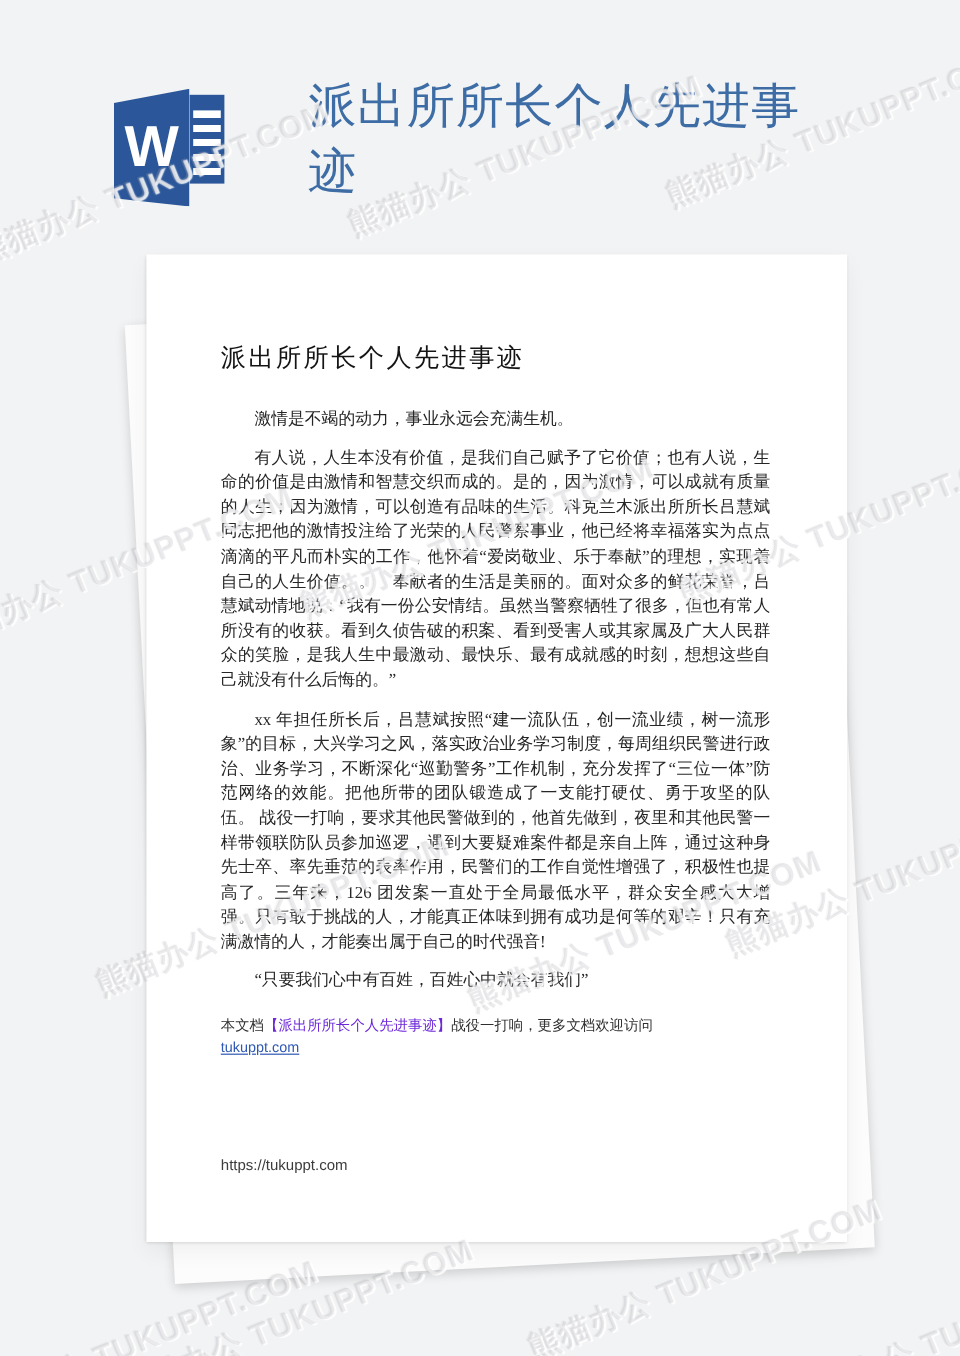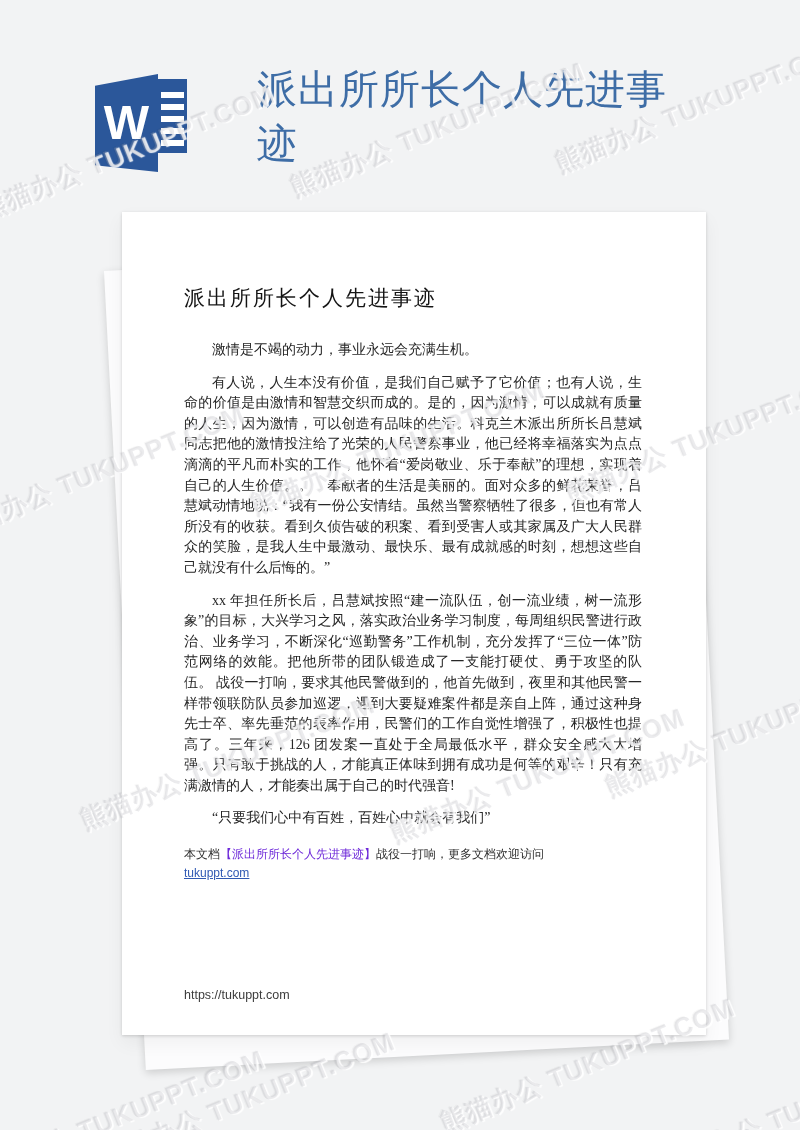--- a/index.html
+++ b/index.html
@@ -64,21 +64,21 @@
     font-size:12px;line-height:19px;color:#2f2f2f;
     font-family:"Liberation Serif","DejaVu Serif",serif;
   }
   .note .note-ref{color:#6d28d9;}
   .note-link{
     display:inline-block;color:#3059b3;text-decoration:underline;
     font-size:12px;line-height:19px;cursor:pointer;
     font-family:"Liberation Sans",sans-serif;
   }
   .footer-url{
-    position:absolute;left:62px;top:776px;
+    position:absolute;left:62px;top:752px;
     font-size:12.5px;color:#3c3c3c;
     font-family:"Liberation Sans",sans-serif;
   }
 
   
   .watermark-layer{position:absolute;inset:0;z-index:30;pointer-events:none;}
   .wm{
     position:absolute;white-space:nowrap;
     transform:rotate(-22deg);
     font-size:26px;font-weight:bold;letter-spacing:1px;

